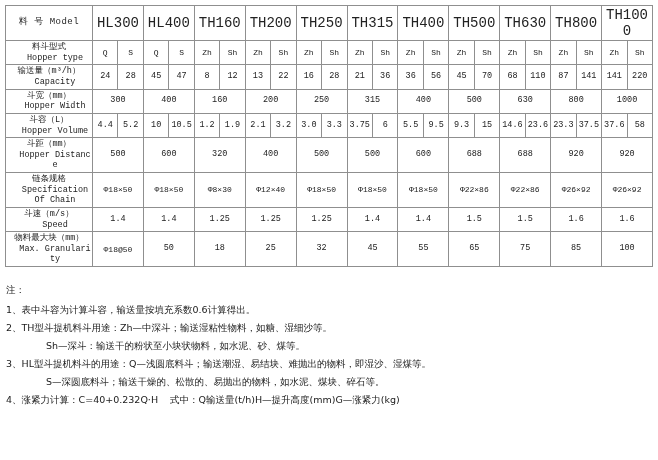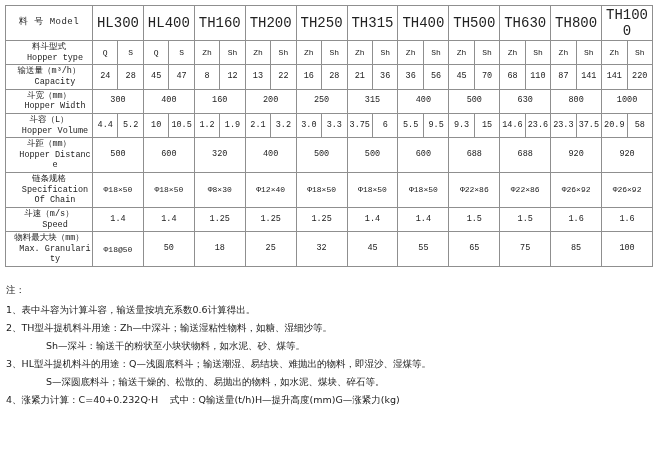--- a/index.html
+++ b/index.html
@@ -194,21 +194,21 @@
         <td>3.75</td>
         <td>6</td>
         <td>5.5</td>
         <td>9.5</td>
         <td>9.3</td>
         <td>15</td>
         <td>14.6</td>
         <td>23.6</td>
         <td>23.3</td>
         <td>37.5</td>
-        <td>20.9</td>
+        <td>37.6</td>
         <td>58</td>
       </tr>
 
       <tr>
         <td class="rowhead tall">
           <span class="cn">斗距（mm）</span>
           <span class="en">Hopper Distance</span>
         </td>
         <td colspan="2">500</td>
         <td colspan="2">600</td>

